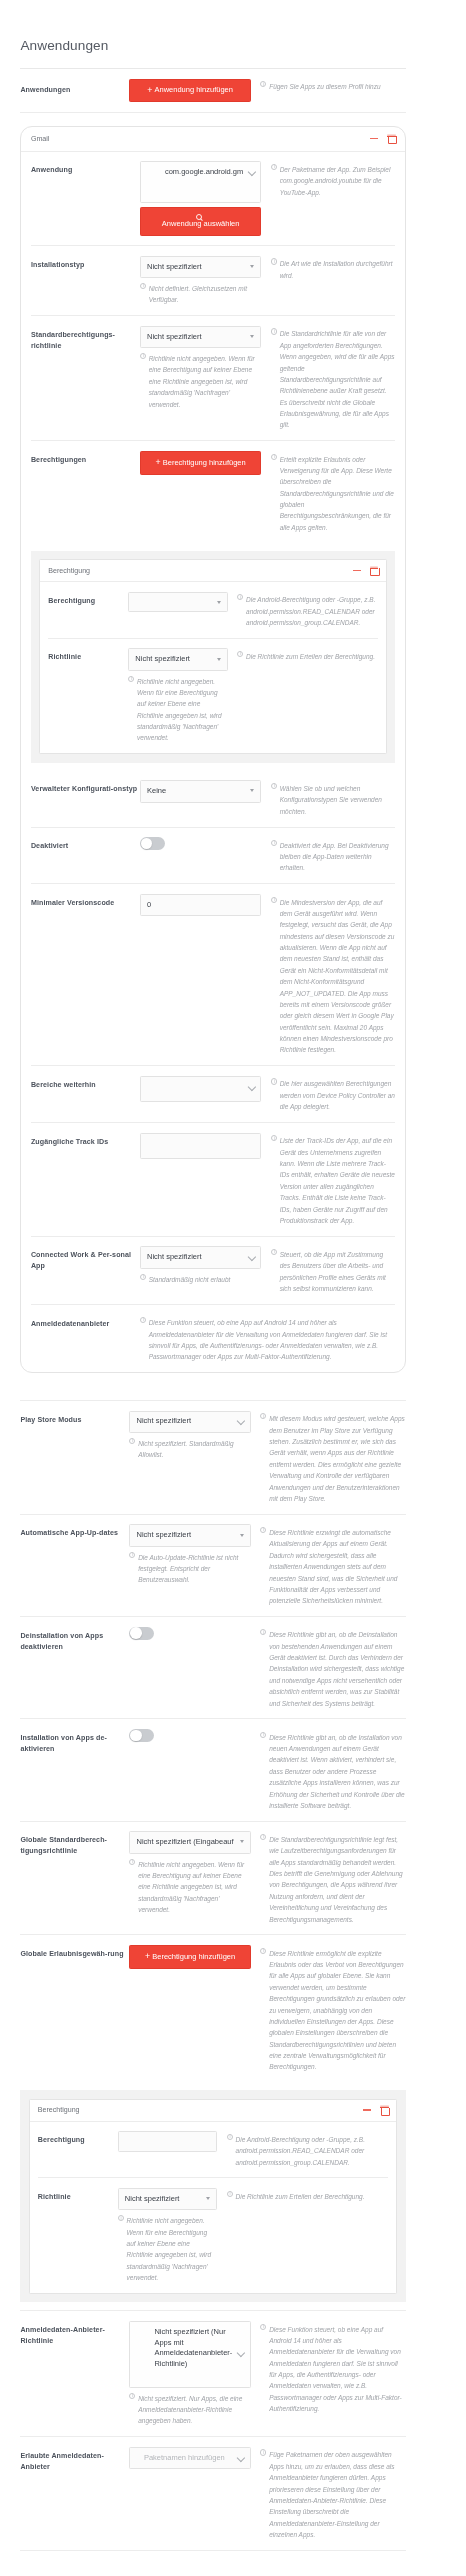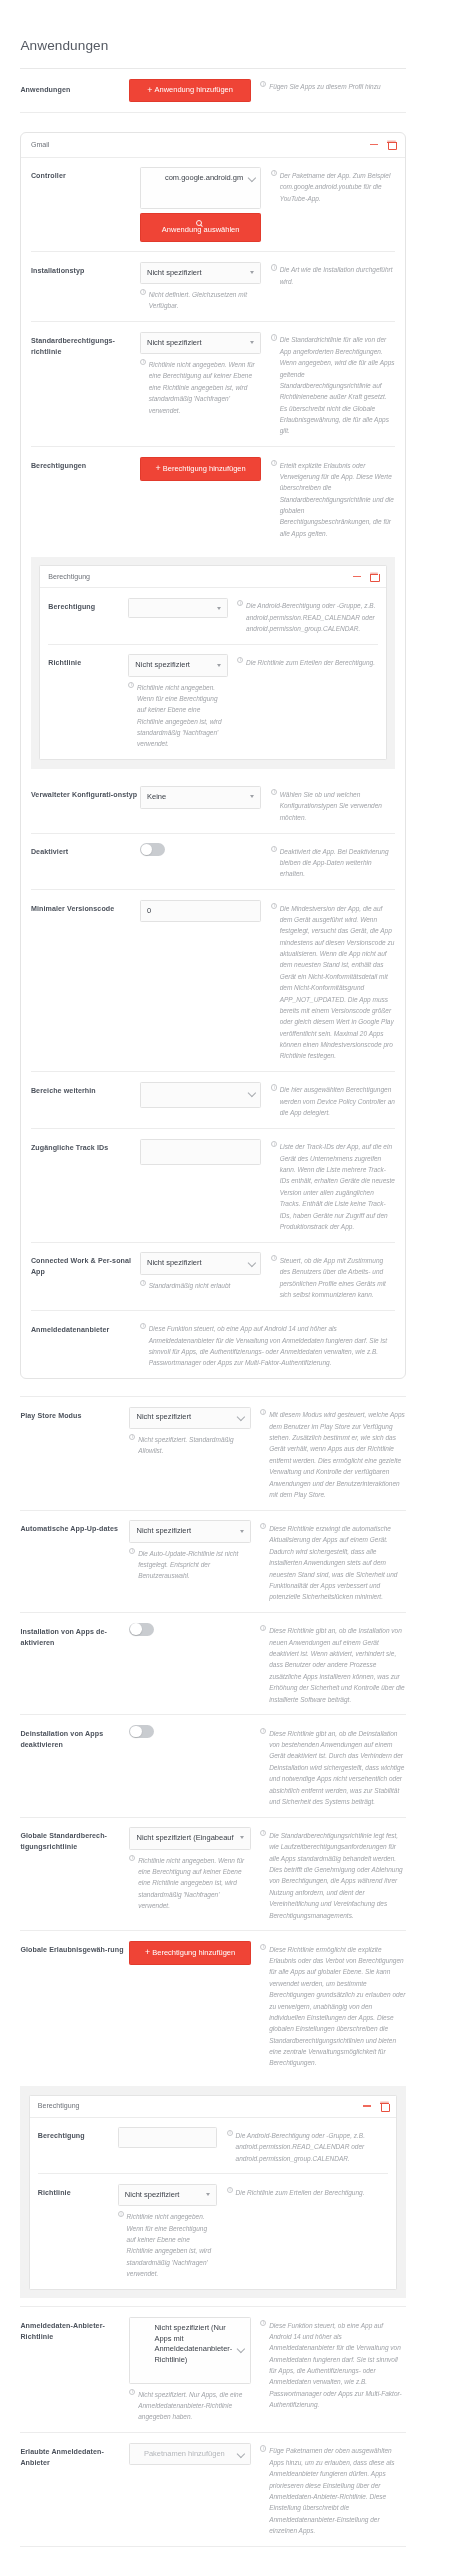--- a/index.html
+++ b/index.html
@@ -188,22 +188,22 @@
     line-height: 1.75;
     margin-top: 4.8px;
     display: flex;
     align-items: flex-start;
   }
 
   
   .card {
     border: 0.7px solid #e4e4e4;
     background: #ffffff;
-    border-radius: 6px;
-    margin-top: 19px;
+    border-radius: 12px;
+    margin-top: 13px;
   }
   .card-head {
     display: flex;
     align-items: center;
     padding: 7.5px 9.5px;
     border-bottom: 0.7px solid #ececec;
   }
   .card-head .title {
     flex: 1 1 auto;
     font-size: 7.1px;
@@ -289,21 +289,21 @@
     <div class="card-head">
       <div class="title">Gmail</div>
       <div class="acts">
         <span class="icon-minus"></span>
         <span class="icon-trash"></span>
       </div>
     </div>
     <div class="card-body">
 
       <div class="row">
-        <div class="label">Controller</div>
+        <div class="label">Anwendung</div>
         <div class="control">
           <div class="field white tall chevron">com.google.android.gm</div>
           <div class="btn-red btn-wide" style="margin-top:4.1px;flex-direction:column;">
             <span class="mag"></span>
             <span>Anwendung auswählen</span>
           </div>
         </div>
         <div class="help helpline">
           <span class="info-ico"></span>
           <span class="txt">Der Paketname der App. Zum Beispiel com.google.android.youtube für die YouTube-App.</span>
@@ -466,21 +466,21 @@
         <div class="label">Anmeldedatenanbieter</div>
         <div class="help helpline">
           <span class="info-ico"></span>
           <span class="txt">Diese Funktion steuert, ob eine App auf Android 14 und höher als Anmeldedatenanbieter für die Verwaltung von Anmeldedaten fungieren darf. Sie ist sinnvoll für Apps, die Authentifizierungs- oder Anmeldedaten verwalten, wie z.B. Passwortmanager oder Apps zur Multi-Faktor-Authentifizierung.</span>
         </div>
       </div>
 
     </div>
   </div>
 
-  <div class="row" style="border-top:0.7px solid #ececec;margin-top:17px;">
+  <div class="row" style="border-top:0.7px solid #ececec;margin-top:27px;">
     <div class="label">Play Store Modus</div>
     <div class="control">
       <div class="field chevron">Nicht spezifiziert</div>
       <div class="sub-help">
         <span class="info-ico"></span>
         <span class="txt">Nicht spezifiziert. Standardmäßig Allowlist.</span>
       </div>
     </div>
     <div class="help helpline">
       <span class="info-ico"></span>
@@ -497,38 +497,38 @@
         <span class="txt">Die Auto-Update-Richtlinie ist nicht festgelegt. Entspricht der Benutzerauswahl.</span>
       </div>
     </div>
     <div class="help helpline">
       <span class="info-ico"></span>
       <span class="txt">Diese Richtlinie erzwingt die automatische Aktualisierung der Apps auf einem Gerät. Dadurch wird sichergestellt, dass alle installierten Anwendungen stets auf dem neuesten Stand sind, was die Sicherheit und Funktionalität der Apps verbessert und potenzielle Sicherheitslücken minimiert.</span>
     </div>
   </div>
 
   <div class="row">
+    <div class="label">Deinstallation von Apps deaktivieren</div>
+    <div class="control">
+      <span class="toggle"><span class="knob"></span></span>
+    </div>
+    <div class="help helpline">
+      <span class="info-ico"></span>
+      <span class="txt">Diese Richtlinie gibt an, ob die Deinstallation von bestehenden Anwendungen auf einem Gerät deaktiviert ist. Durch das Verhindern der Deinstallation wird sichergestellt, dass wichtige und notwendige Apps nicht versehentlich oder absichtlich entfernt werden, was zur Stabilität und Sicherheit des Systems beiträgt.</span>
+    </div>
+  </div>
+
+  <div class="row">
     <div class="label">Installation von Apps de-aktivieren</div>
     <div class="control">
       <span class="toggle"><span class="knob"></span></span>
     </div>
     <div class="help helpline">
       <span class="info-ico"></span>
       <span class="txt">Diese Richtlinie gibt an, ob die Installation von neuen Anwendungen auf einem Gerät deaktiviert ist. Wenn aktiviert, verhindert sie, dass Benutzer oder andere Prozesse zusätzliche Apps installieren können, was zur Erhöhung der Sicherheit und Kontrolle über die installierte Software beiträgt.</span>
-    </div>
-  </div>
-
-  <div class="row">
-    <div class="label">Deinstallation von Apps deaktivieren</div>
-    <div class="control">
-      <span class="toggle"><span class="knob"></span></span>
-    </div>
-    <div class="help helpline">
-      <span class="info-ico"></span>
-      <span class="txt">Diese Richtlinie gibt an, ob die Deinstallation von bestehenden Anwendungen auf einem Gerät deaktiviert ist. Durch das Verhindern der Deinstallation wird sichergestellt, dass wichtige und notwendige Apps nicht versehentlich oder absichtlich entfernt werden, was zur Stabilität und Sicherheit des Systems beiträgt.</span>
     </div>
   </div>
 
   <div class="row">
     <div class="label">Globale Standardberech-tigungsrichtlinie</div>
     <div class="control">
       <div class="field caret-down" style="overflow:hidden;white-space:nowrap;">Nicht spezifiziert (Eingabeauf</div>
       <div class="sub-help">
         <span class="info-ico"></span>
         <span class="txt">Richtlinie nicht angegeben. Wenn für eine Berechtigung auf keiner Ebene eine Richtlinie angegeben ist, wird standardmäßig 'Nachfragen' verwendet.</span>

